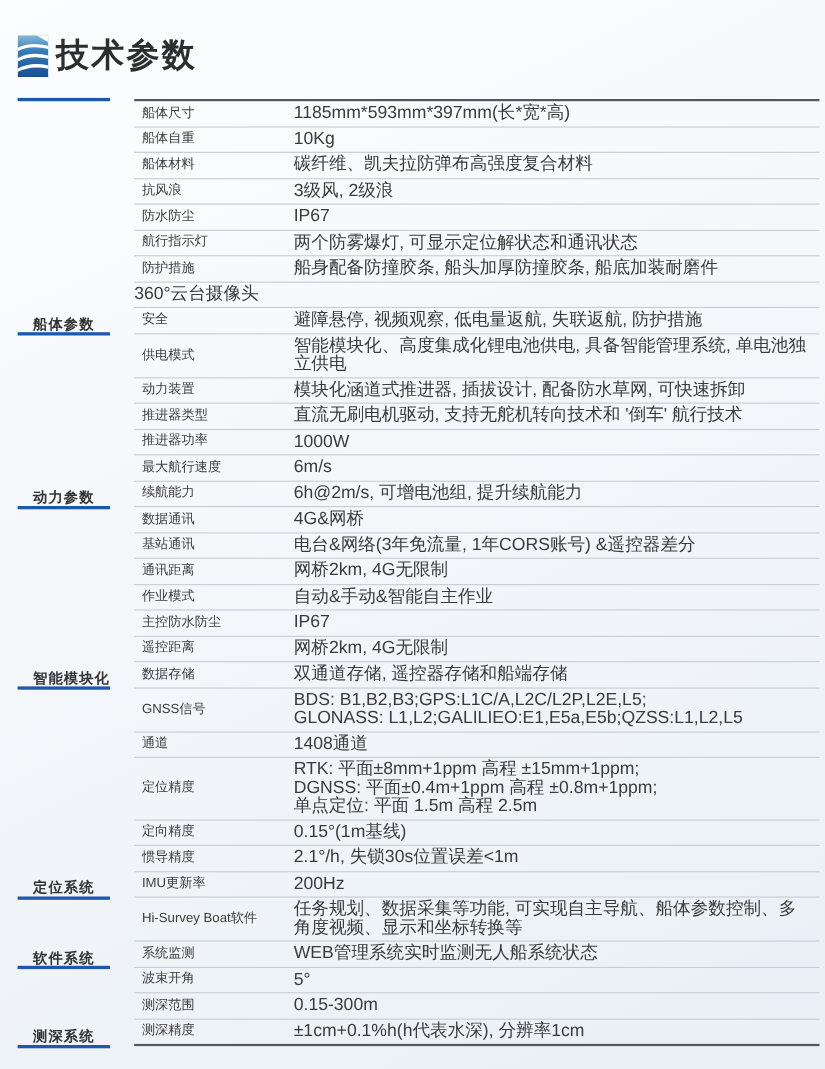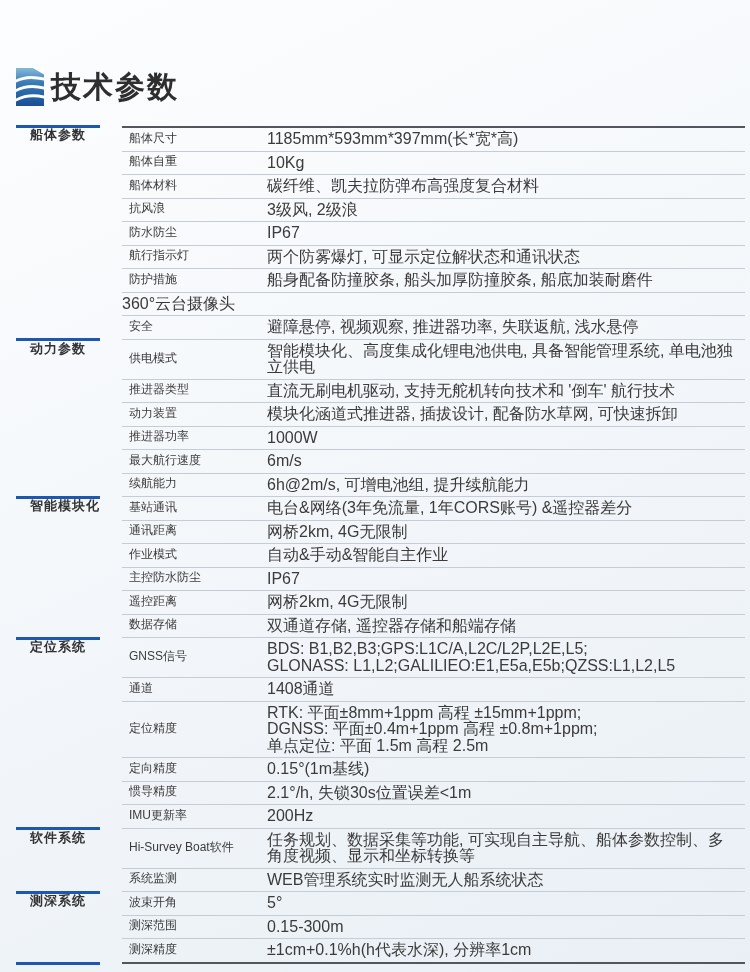--- a/index.html
+++ b/index.html
@@ -6,31 +6,31 @@
   * { margin: 0; padding: 0; box-sizing: border-box; }
   html, body { width: 750px; height: 972px; overflow: hidden; }
   body {
     font-family: "Liberation Sans", "DejaVu Sans", sans-serif;
     background: linear-gradient(155deg, #fcfdfe 0%, #f5f8fb 40%, #e9eff5 100%);
     color: #3b3b3b;
   }
   .page { padding: 0 5px 0 16px; }
 
   
-  .hdr { display: flex; align-items: center; gap: 7px; padding: 31px 0 0 0; height: 70px; margin-top: 36px; }
+  .hdr { display: flex; align-items: center; gap: 7px; padding: 31px 0 0 0; height: 70px; }
   .logo { width: 28px; height: 38px; display: block; flex: 0 0 auto; }
   .title {
     font-size: 30px; font-weight: bold; color: #2e2e2e;
     letter-spacing: 2px; line-height: 1;
   }
 
   
   .spec-table { position: relative; margin-top: 20px; }
   .section { display: flex; align-items: stretch; }
-  .side { position: relative; width: 106px; flex: 0 0 106px; display: flex; align-items: flex-start; }
+  .side { position: relative; width: 106px; flex: 0 0 106px; display: flex; align-items: flex-end; }
   .side::before {
     content: ""; position: absolute; left: 0; top: -1.5px;
     width: 84px; height: 3px; background: var(--accent);
   }
   .spec-table::after {
     content: ""; position: absolute; left: 0; bottom: -1.5px;
     width: 84px; height: 3px; background: var(--accent);
   }
   .side-label { padding-left: 14px; font-size: 13px; font-weight: bold; color: #333; letter-spacing: 1px; white-space: nowrap; }
 
@@ -103,60 +103,64 @@
   </div>
           <div class="row">
     <div class="k">防护措施</div>
     <div class="v">船身配备防撞胶条, 船头加厚防撞胶条, 船底加装耐磨件</div>
   </div>
           <div class="row">
     <div class="v">360°云台摄像头</div>
   </div>
           <div class="row">
     <div class="k">安全</div>
-    <div class="v">避障悬停, 视频观察, 推进器功率, 失联返航, 浅水悬停</div>
+    <div class="v">避障悬停, 视频观察, 低电量返航, 失联返航, 防护措施</div>
   </div>
         </div>
   </div>
       <div class="section">
     <div class="side">
       <div class="side-label">动力参数</div>
     </div>
     <div class="rows">
           <div class="row">
     <div class="k">供电模式</div>
     <div class="v">智能模块化、高度集成化锂电池供电, 具备智能管理系统, 单电池独立供电</div>
   </div>
           <div class="row">
+    <div class="k">动力装置</div>
+    <div class="v">模块化涵道式推进器, 插拔设计, 配备防水草网, 可快速拆卸</div>
+  </div>
+          <div class="row">
     <div class="k">推进器类型</div>
     <div class="v">直流无刷电机驱动, 支持无舵机转向技术和 '倒车' 航行技术</div>
   </div>
           <div class="row">
-    <div class="k">动力装置</div>
-    <div class="v">模块化涵道式推进器, 插拔设计, 配备防水草网, 可快速拆卸</div>
-  </div>
-          <div class="row">
     <div class="k">推进器功率</div>
     <div class="v">1000W</div>
   </div>
           <div class="row">
     <div class="k">最大航行速度</div>
     <div class="v">6m/s</div>
   </div>
           <div class="row">
     <div class="k">续航能力</div>
     <div class="v">6h@2m/s, 可增电池组, 提升续航能力</div>
   </div>
         </div>
   </div>
       <div class="section">
     <div class="side">
       <div class="side-label">智能模块化</div>
     </div>
     <div class="rows">
+          <div class="row">
+    <div class="k">数据通讯</div>
+    <div class="v">4G&amp;网桥</div>
+  </div>
           <div class="row">
     <div class="k">基站通讯</div>
     <div class="v">电台&amp;网络(3年免流量, 1年CORS账号) &amp;遥控器差分</div>
   </div>
           <div class="row">
     <div class="k">通讯距离</div>
     <div class="v">网桥2km, 4G无限制</div>
   </div>
           <div class="row">
     <div class="k">作业模式</div>

